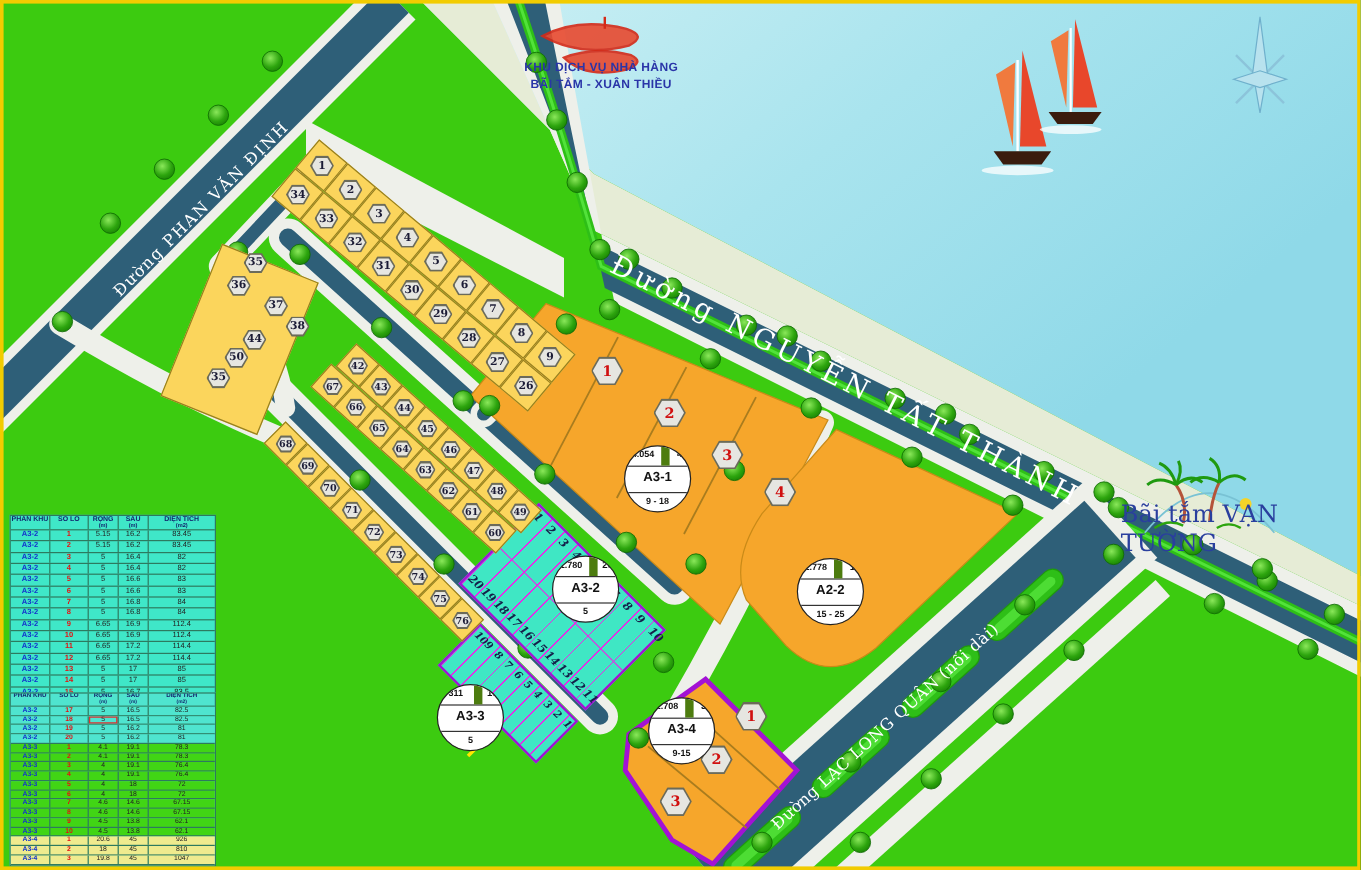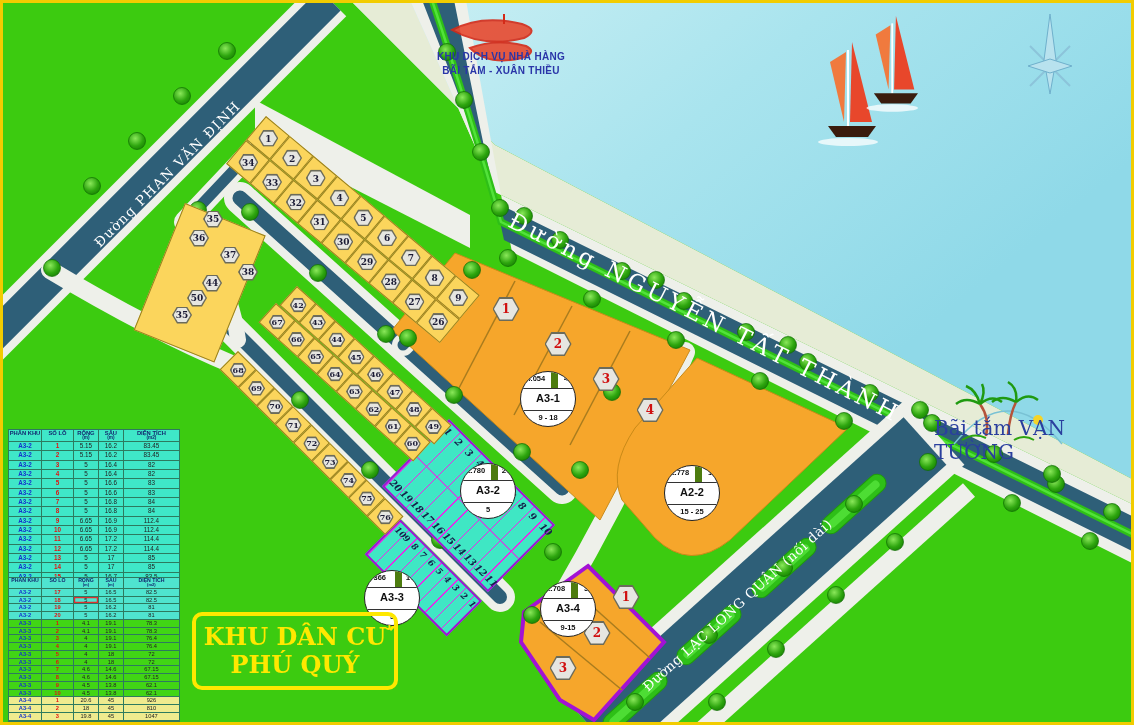--- a/index.html
+++ b/index.html
@@ -616,21 +616,21 @@
       <div class="badge" style="left: 460px; top: 463px; width: 54px; height: 54px;">
         <div class="b-top">
       <span class="b-area">1.780</span>
       <span class="b-lots">20</span>
         </div>
     <div class="b-name">A3-2</div>
     <div class="b-range">5</div>
       </div>
       <div class="badge" style="left: 364px; top: 570px; width: 54px; height: 54px;">
         <div class="b-top">
-      <span class="b-area">366</span>
+      <span class="b-area">311</span>
       <span class="b-lots">10</span>
         </div>
     <div class="b-name">A3-3</div>
     <div class="b-range">5</div>
       </div>
       <div class="badge" style="left: 540px; top: 581px; width: 54px; height: 54px;">
         <div class="b-top">
       <span class="b-area">2.708</span>
       <span class="b-lots">3</span>
         </div>
@@ -650,24 +650,20 @@
         <b style="font-size: 12px;">3</b>
       </div>
     </div>
 
 <div class="maplabel" id="resort-label">
   <div>KHU DỊCH VỤ NHÀ HÀNG</div>
   <div>BÃI TẮM - XUÂN THIỀU</div>
 </div>
 <div class="maplabel" id="vantuong-label">Bãi tắm VẠN TƯỜNG</div>
 
-<div id="callout">
-  <div>KHU DÂN CƯ</div>
-  <div>PHÚ QUÝ</div>
-</div>
 
 <div class="tbl" id="lot-table-1">
       <div class="trow thead">
         <div class="tc" style="font-size: 5.8px; line-height: 1.05;">
           <div>PHÂN KHU</div>
         </div>
         <div class="tc" style="font-size: 5.8px; line-height: 1.05;">
           <div>SỐ LÔ</div>
         </div>
         <div class="tc" style="font-size: 5.8px; line-height: 1.05;">

